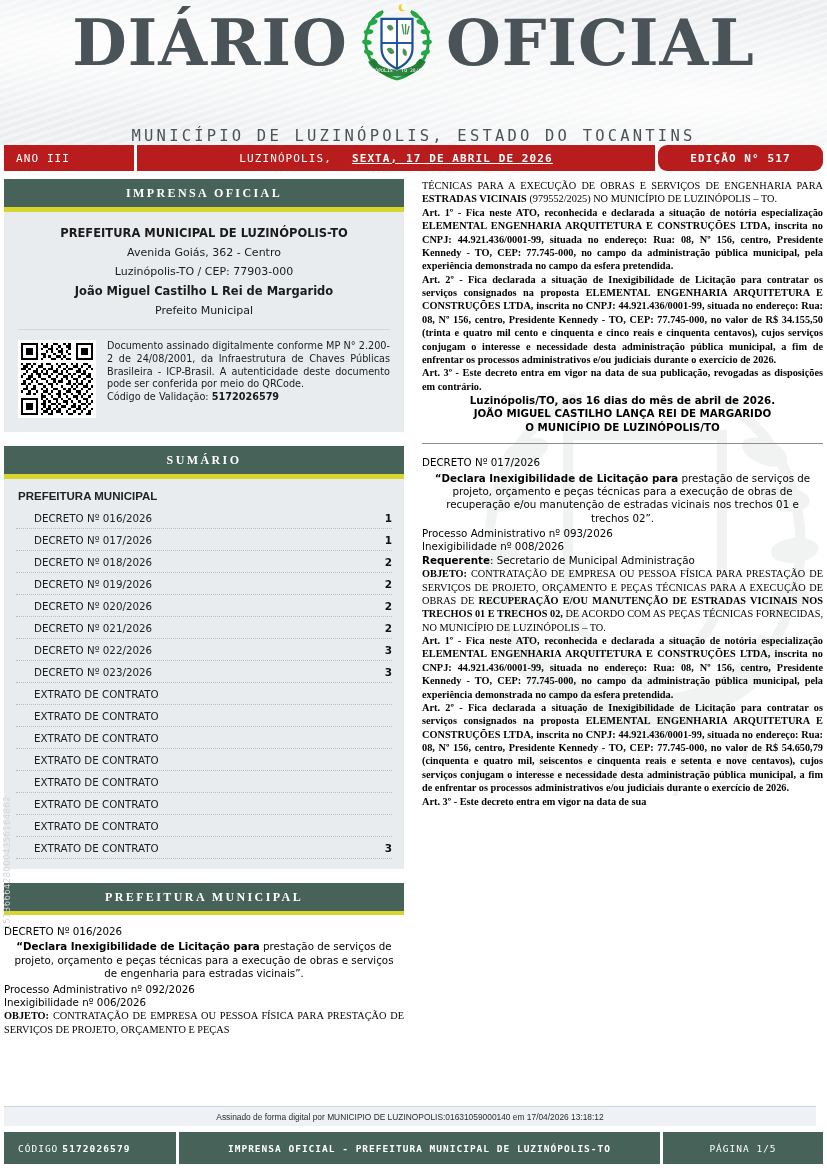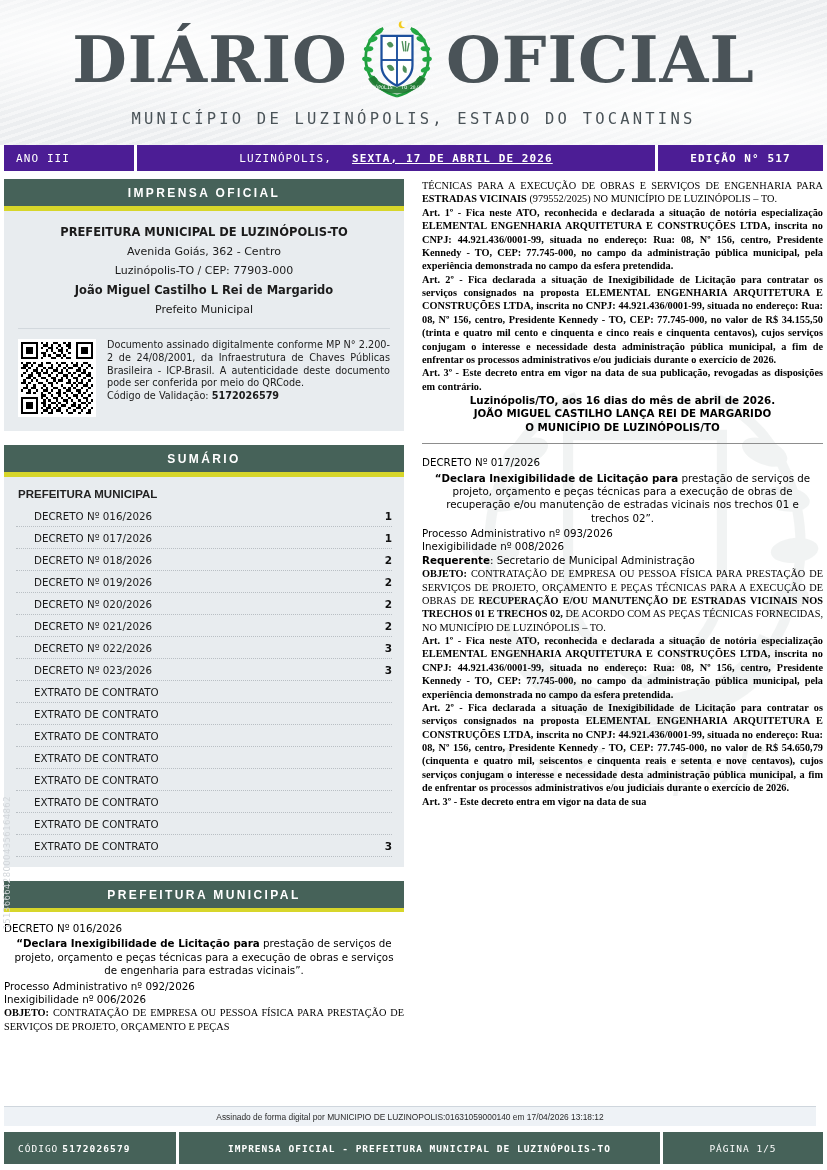--- a/index.html
+++ b/index.html
@@ -23,47 +23,47 @@
   .masthead::after{
     content:"";
     position:absolute; left:0; right:0; top:0; bottom:0;
     background:
       radial-gradient(ellipse at 15% 30%, rgba(255,255,255,.95) 0%, rgba(255,255,255,0) 55%),
       radial-gradient(ellipse at 85% 70%, rgba(255,255,255,.9) 0%, rgba(255,255,255,0) 60%);
     pointer-events:none;
   }
   .masthead-inner{
     position:relative; z-index:2;
-    display:flex; flex-direction:column; align-items:center; justify-content:center;
+    display:flex; flex-direction:column; align-items:center; justify-content:space-between;
     height:100%;
   }
   .title-row { display:flex; align-items:center; justify-content:center; gap:4px; }
   .title-word {
     font-family:"DejaVu Serif", serif;
     font-size:63px; font-weight:700; letter-spacing:1px;
     color:#4a5358; line-height:1;
   }
   .crest { width:86px; height:86px; margin:0 2px; position:relative; }
   .subtitle {
     margin-top:7px;
     font-family:"DejaVu Sans Mono", monospace;
     font-size:15.5px; letter-spacing:3.2px; color:#4a5358; font-weight:400;
   }
 
   
   .datebar { display:flex; height:26px; margin:0 4px; gap:3px; }
   .datebar > div {
-    background:#4c1d95; color:#ffffff;
+    background:#b91c1c; color:#ffffff;
     display:flex; align-items:center;
     font-family:"DejaVu Sans Mono", monospace;
     font-size:11px; letter-spacing:1.1px;
   }
   .db-ano { width:130px; padding-left:12px; }
   .db-mid { flex:1; justify-content:center; letter-spacing:1.4px; }
-  .db-ed  { width:165px; justify-content:center; font-weight:700; letter-spacing:1.2px; }
+  .db-ed  { width:165px; justify-content:center; font-weight:700; letter-spacing:1.2px;border-radius:9px; }
   .db-mid .bold { font-weight:700; margin-left:20px;text-decoration:underline; }
 
   
   .body-wrap { position:relative; display:flex; padding:8px 4px 0 4px; height:915px; }
   .col-left  { width:400px; position:relative; }
   .col-gap   { width:18px; }
   .col-right { flex:1; position:relative; }
 
   .watermark{
     position:absolute; left:430px; top:170px;
@@ -84,21 +84,21 @@
     font-size:8.5px; letter-spacing:.4px; color:#d2d6da;
     z-index:5; white-space:nowrap;
   }
 
   
   .panel { position:relative; z-index:2; margin-bottom:10px; }
   .panel-head {
     background:#466259; color:#fff;
     text-align:center; font-size:12px; font-weight:700;
     letter-spacing:2.4px; padding:7px 0 6px;
-    font-family:Liberation Sans, sans-serif;
+    font-family:Liberation Serif, serif;
   }
   .panel-accent { height:5px; background:#d7d62a; }
   .panel-accent.thin { height:4px; }
   .panel-body { background:#e8ecef; padding:12px 14px 14px; }
 
   .org-line { text-align:center; font-size:11px; color:#1b1b1b; margin:6px 0;
               font-family:"DejaVu Sans", sans-serif; }
   .org-line.b { font-weight:700; font-size:11.5px; }
   .org-line.top { margin-top:2px; }
 

